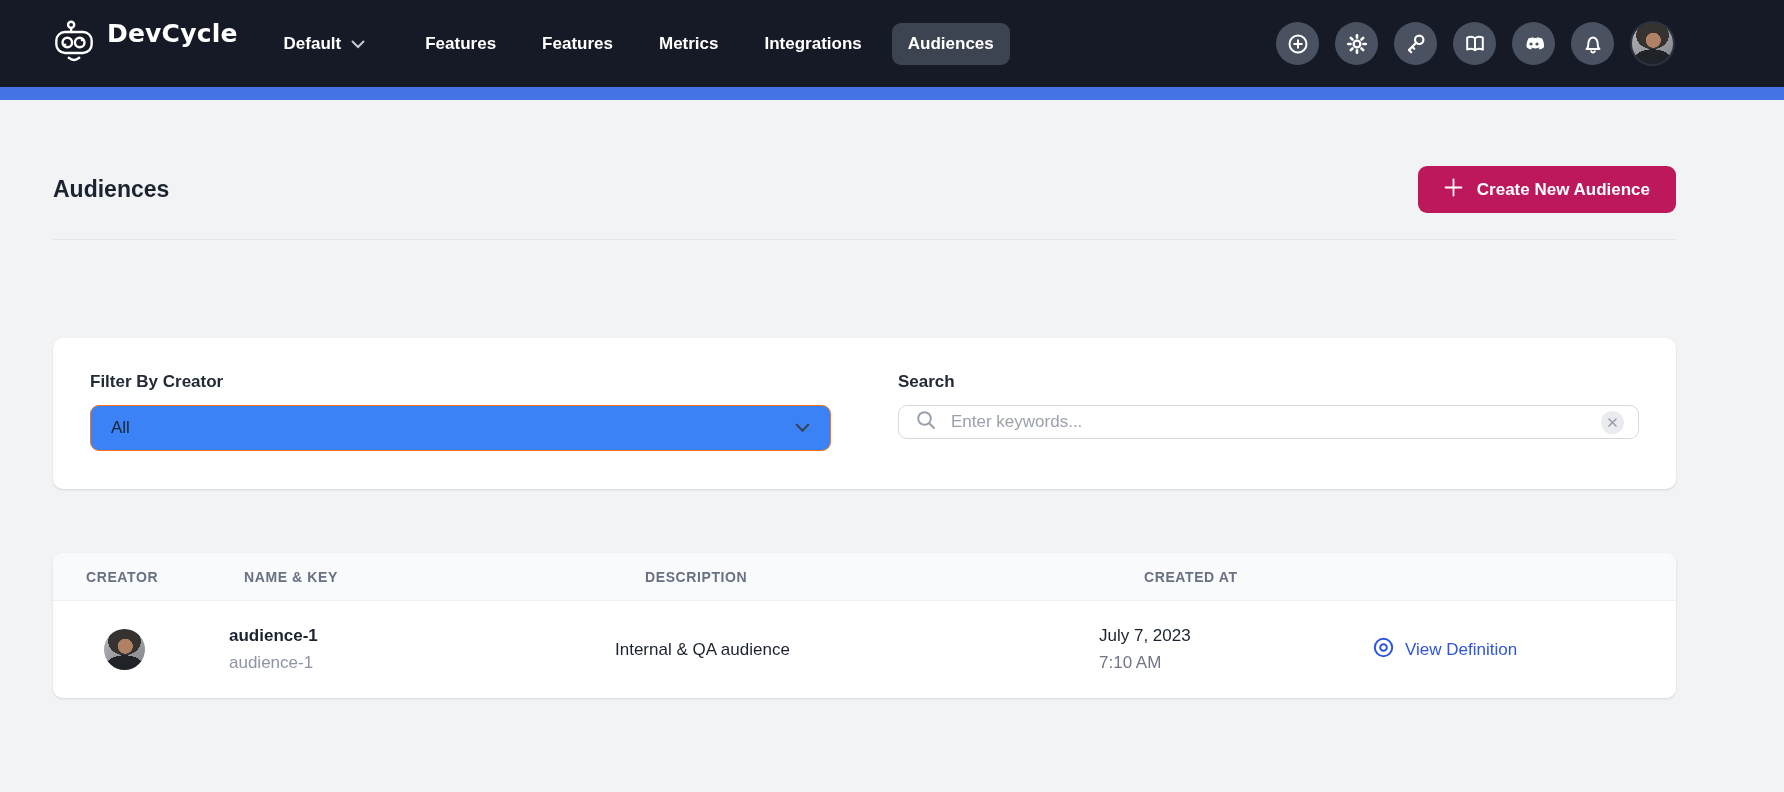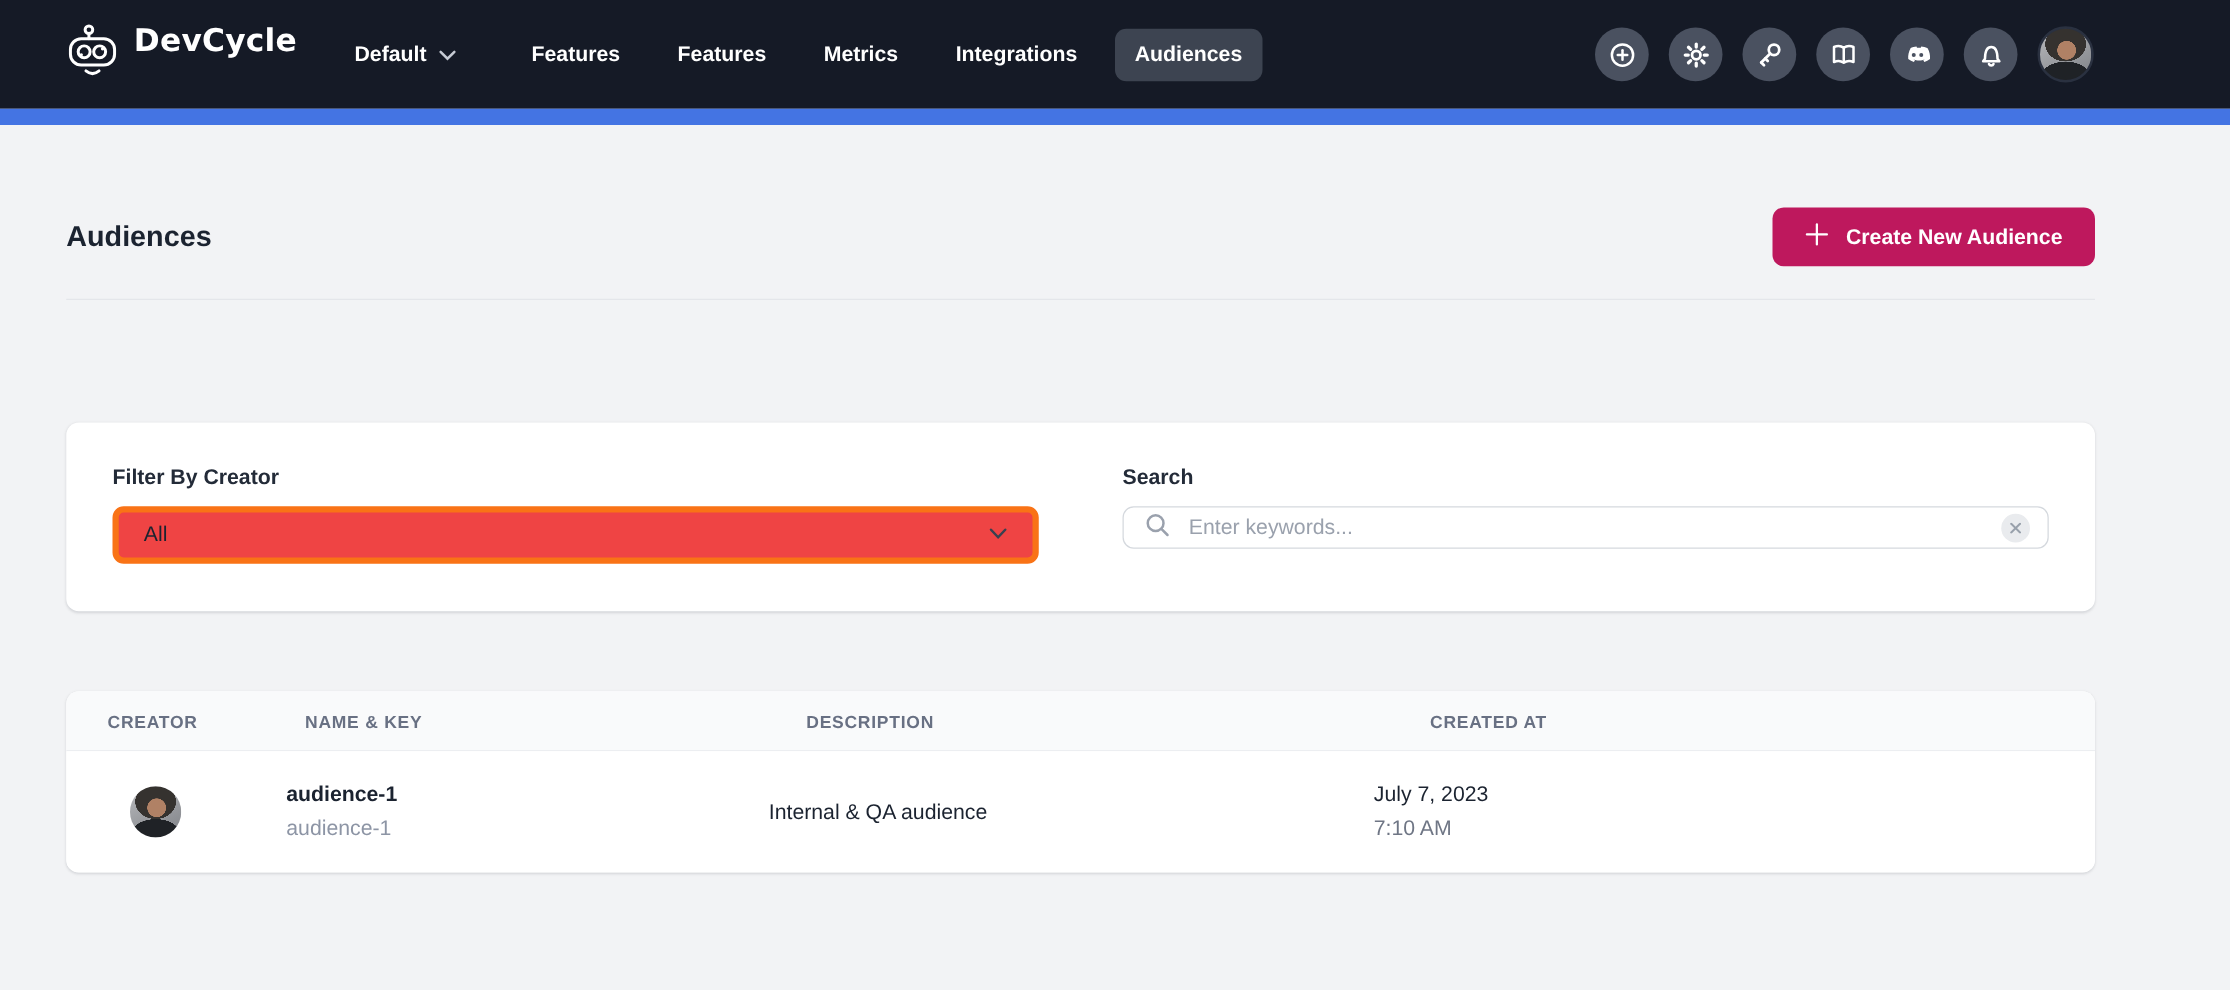--- a/index.html
+++ b/index.html
@@ -83,22 +83,22 @@
     border-radius: 10px;
     box-shadow: 0 1px 2px rgba(16,24,40,.06), 0 1px 3px rgba(16,24,40,.08);
     padding: 34px 37px 38px;
     display: grid; grid-template-columns: 1fr 1fr; gap: 67px;
   }
   .field-label {
     display: block; font-size: 17px; font-weight: 600; color: #232b38;
     margin-bottom: 13px;
   }
   .select {
-    height: 46px; background: #ef4444;
-    border: 5px solid #f97316; border-radius: 9px;
+    height: 46px; background: #3b82f6;
+    border: 1px solid #f97316; border-radius: 9px;
     display: flex; align-items: center; justify-content: space-between;
     padding: 0 20px; cursor: pointer;
   }
   .select-value { font-size: 17px; color: #1b2330; }
   .search-box {
     height: 34px; background: #fff;
     border: 1px solid #d5d9de; border-radius: 9px;
     display: flex; align-items: center;
     padding: 0 14px 0 16px;
   }
@@ -313,15 +313,26 @@
       </div>
       <div class="cell-name">
         <div class="name">audience-1</div>
         <div class="key">audience-1</div>
       </div>
       <div class="cell-desc">Internal &amp; QA audience</div>
       <div class="cell-date">
         <div class="date">July 7, 2023</div>
         <div class="time">7:10 AM</div>
       </div>
+      <div>
+        <a class="action-link">
+          <span>
+            <svg width="23" height="23" viewBox="0 0 23 23" fill="none" stroke="#2f55e0" stroke-width="2">
+              <circle cx="11.5" cy="11.5" r="8.7"></circle>
+                <circle cx="11.5" cy="11.5" r="3.3"></circle>
+            </svg>
+          </span>
+          <span>View Definition</span>
+        </a>
+      </div>
     </div>
   </section>
 </main>
 
 </body></html>

